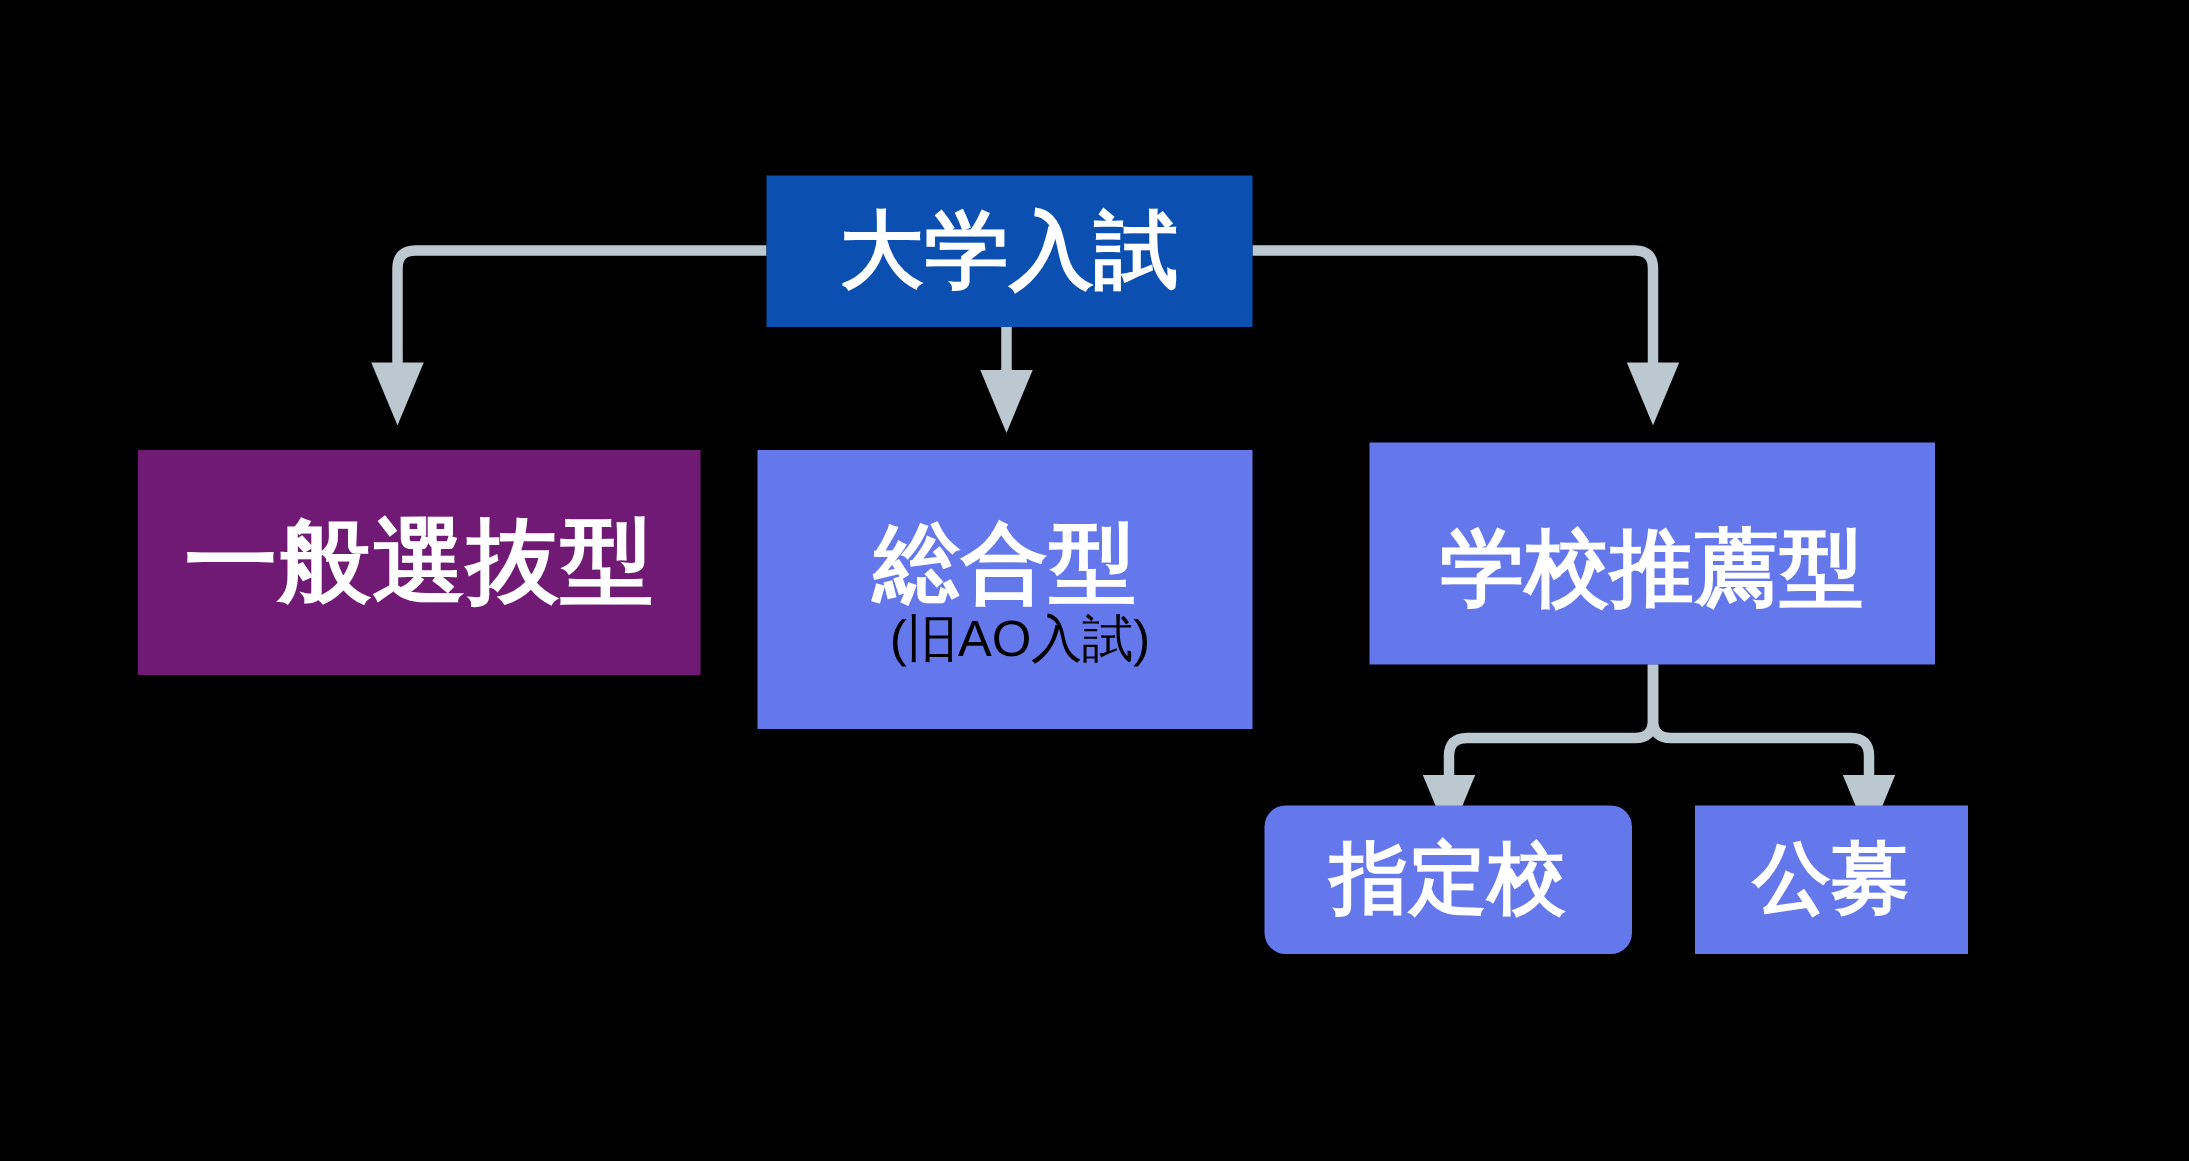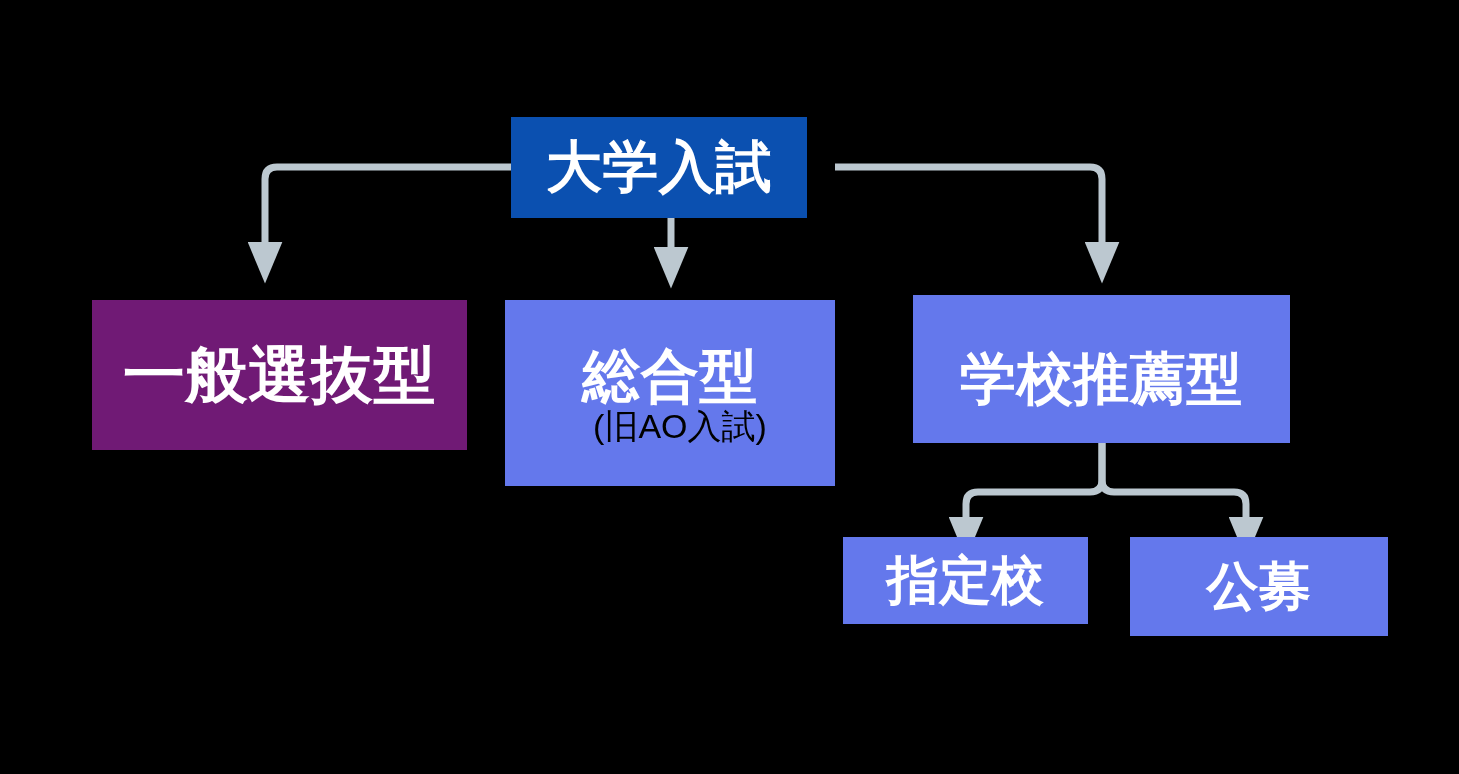--- a/index.html
+++ b/index.html
@@ -48,21 +48,21 @@
     font-weight: normal;
     white-space: nowrap;
     margin-top: 2px;
     margin-left: 20px;
   }
 
   
   #node-root {
     left: 511px;
     top: 117px;
-    width: 296px;
+    width: 324px;
     height: 101px;
     background: #0B50B0;
   }
   #node-root .node-title { font-size: 56px; }
 
   
   #node-general {
     left: 92px;
     top: 300px;
     width: 375px;
@@ -89,29 +89,30 @@
     height: 148px;
     background: #6478EC;
   }
   #node-school-rec .node-title { font-size: 56px; margin-top: 20px; }
 
   
   #node-designated {
     left: 843px;
     top: 537px;
     width: 245px;
-    height: 87px;
+    height: 99px;
     background: #6478EC;
+    border-radius: 14px;
   }
   #node-designated .node-title { font-size: 52px; }
 
   #node-open-call {
     left: 1130px;
     top: 537px;
-    width: 258px;
+    width: 182px;
     height: 99px;
     background: #6478EC;
   }
   #node-open-call .node-title { font-size: 52px; }
 </style>
 </head>
 <body>
 
 <div id="canvas">
 

